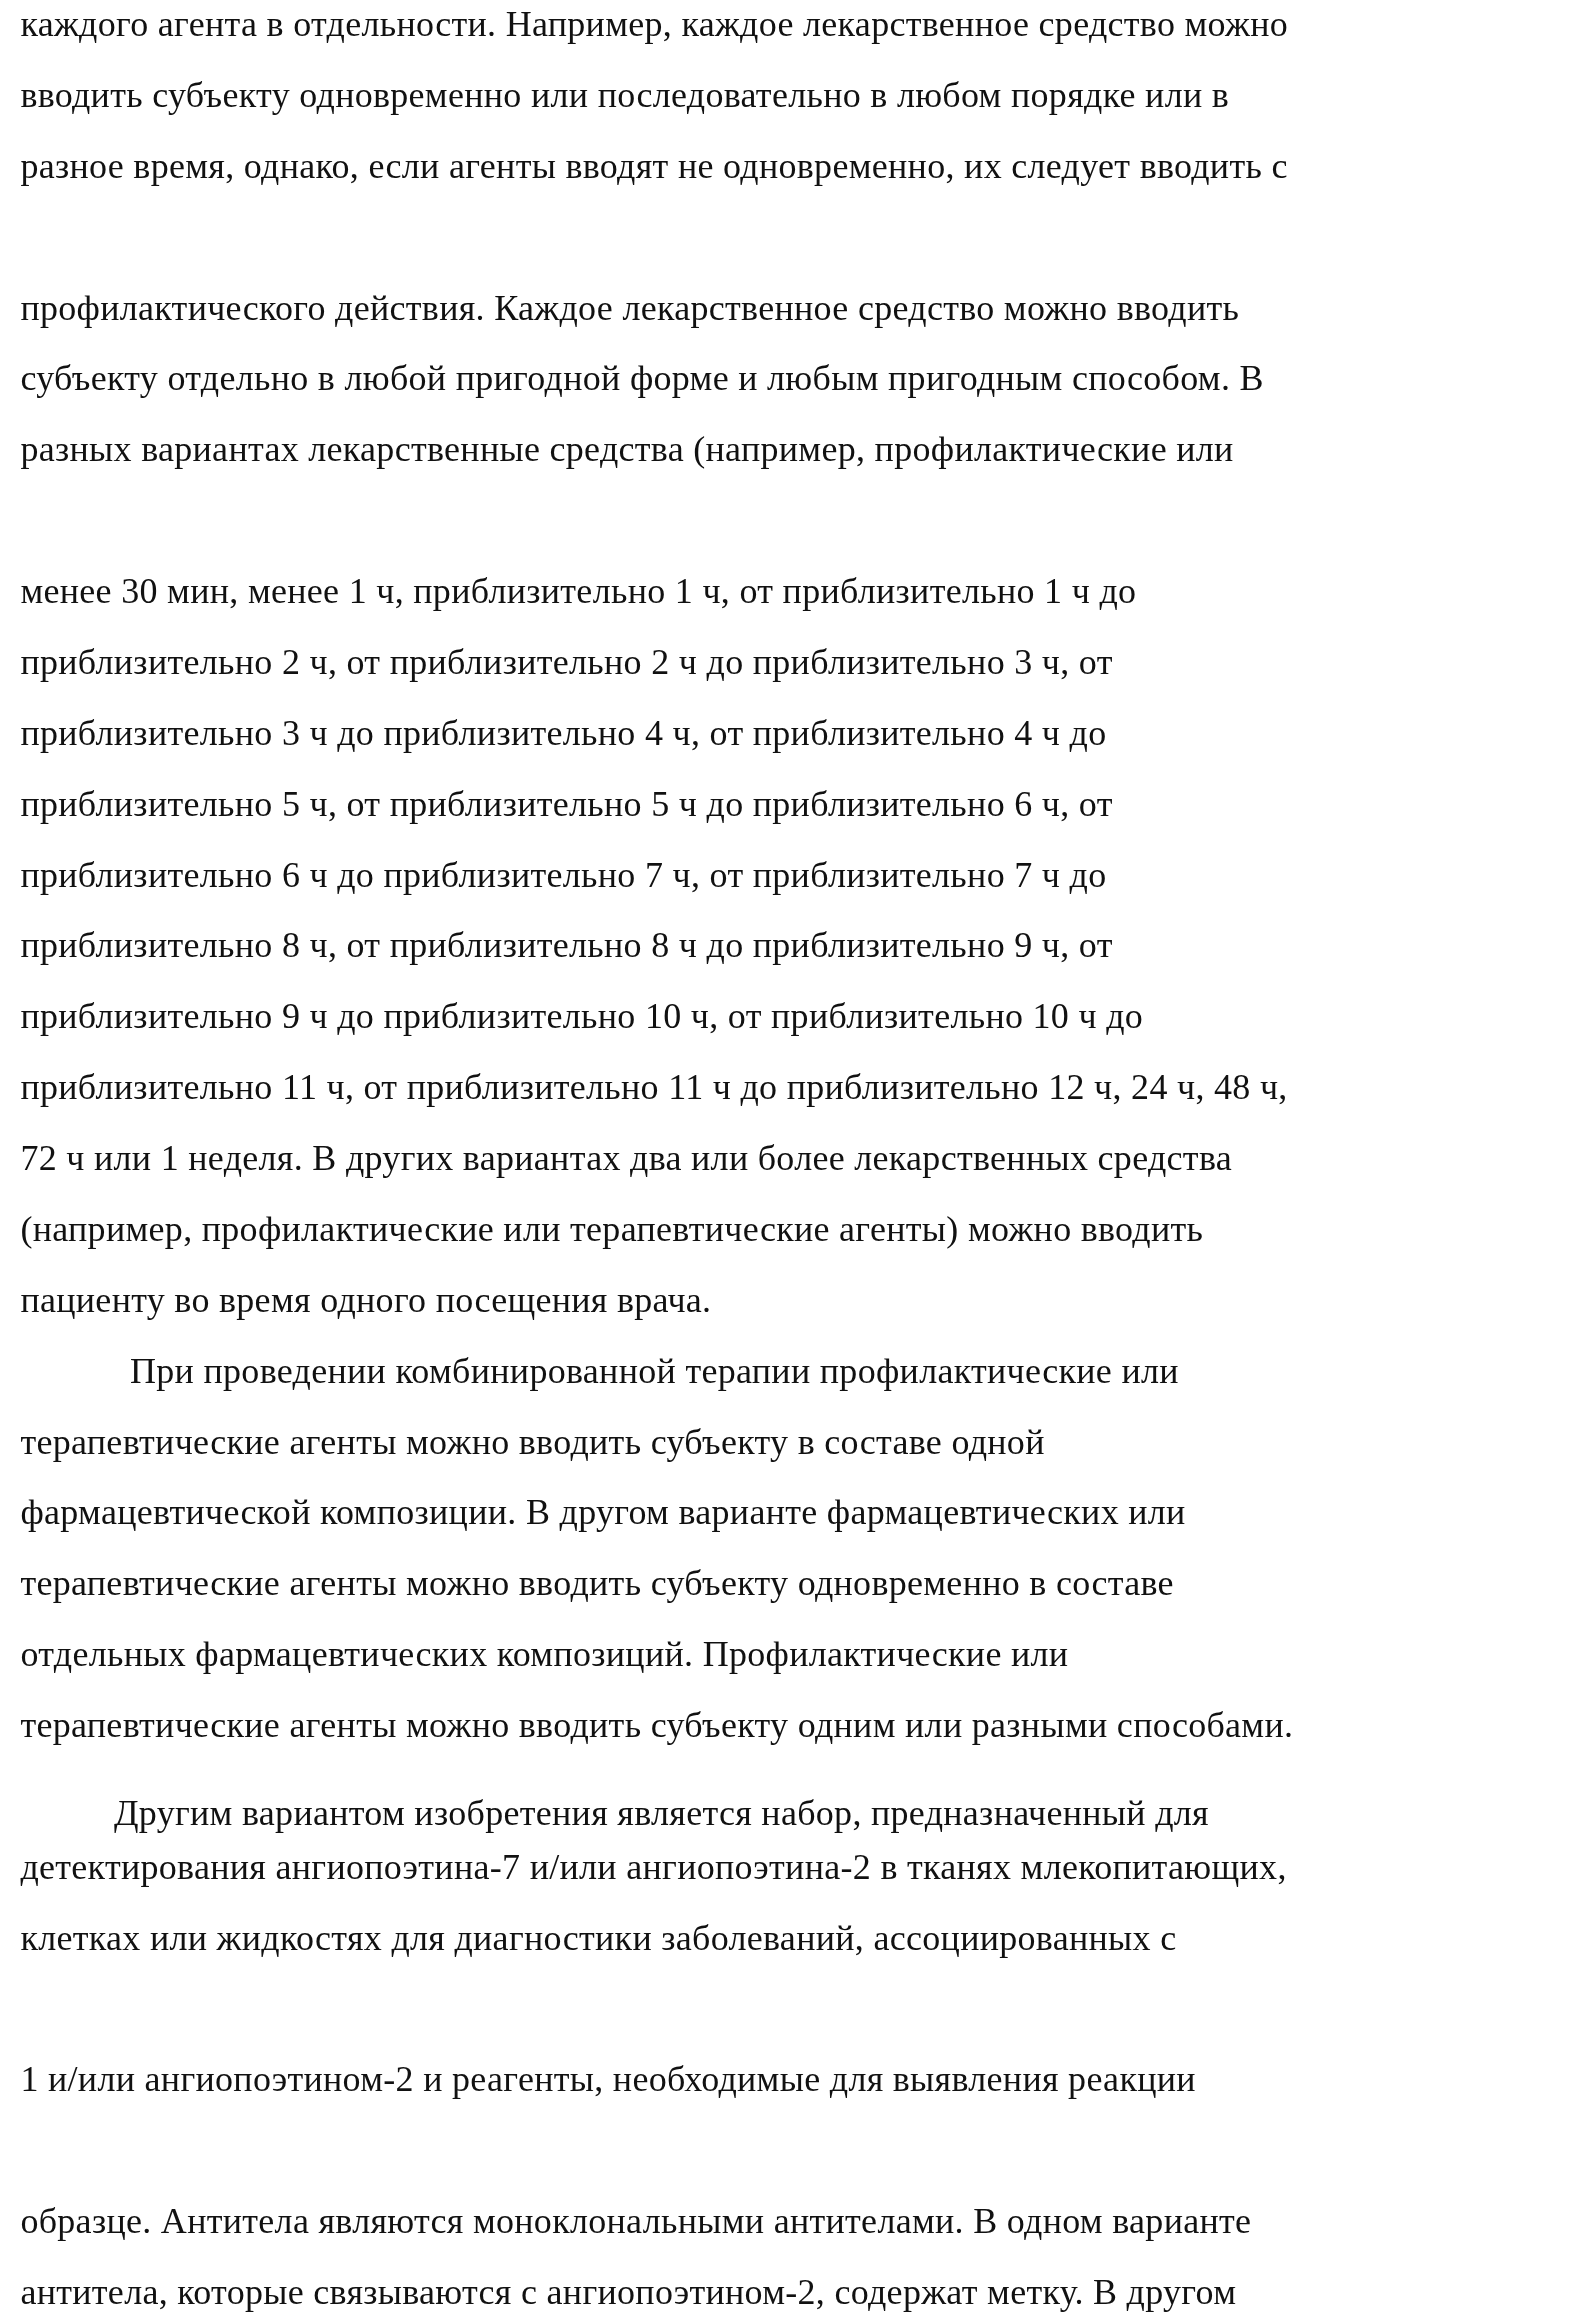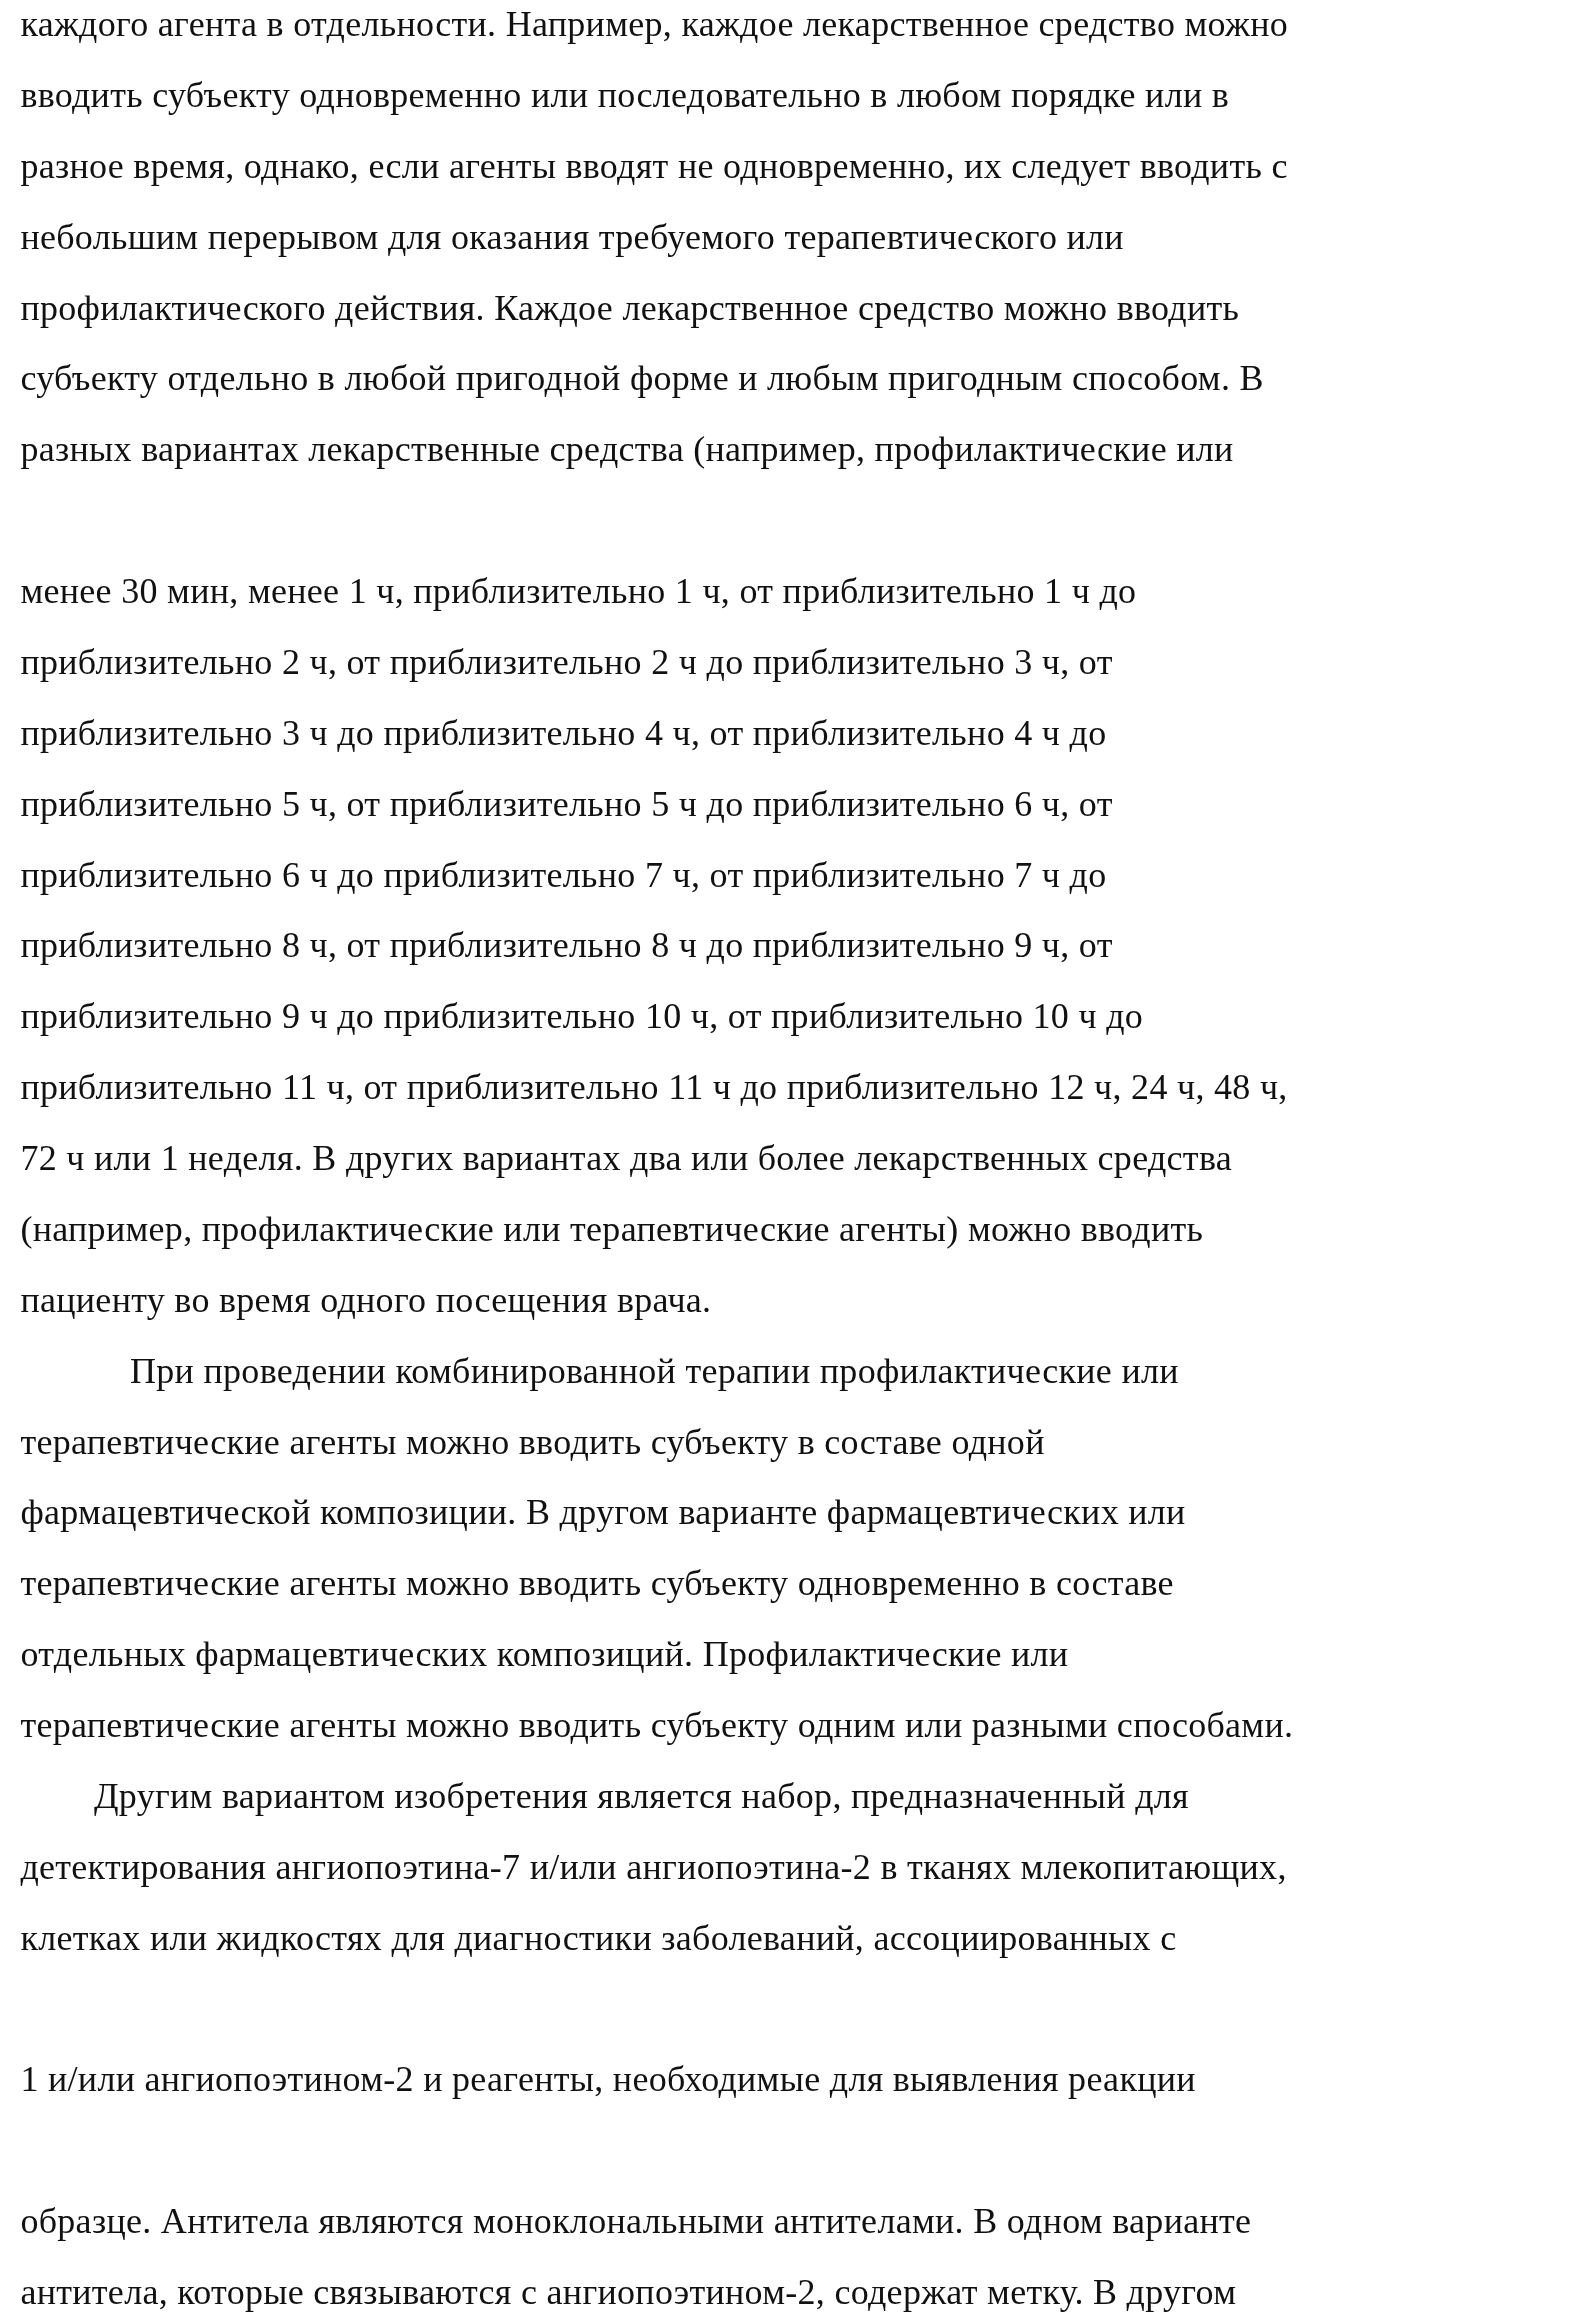--- a/index.html
+++ b/index.html
@@ -9,30 +9,29 @@
     position: absolute;
     left: 20.4px;
     white-space: nowrap;
     font-family: "Liberation Serif", "DejaVu Serif", serif;
     font-size: 36px;
     line-height: 49px;
     color: #111111;
     letter-spacing: 0.3px;
   }
   .indent { left: 130px; }
-  .indent2 { left: 94px; }
+  .indent2 { left: 114px; margin-top: 17px; }
 </style>
 </head>
 <body>
 
 <div class="page">
   <div class="line" style="top:0px">каждого агента в отдельности. Например, каждое лекарственное средство можно</div>
   <div class="line" style="top:71px">вводить субъекту одновременно или последовательно в любом порядке или в</div>
   <div class="line" style="top:142px">разное время, однако, если агенты вводят не одновременно, их следует вводить с</div>
-  <div class="line" style="top:213px">небольшим перерывом для оказания требуемого терапевтического или</div>
   <div class="line" style="top:284px">профилактического действия. Каждое лекарственное средство можно вводить</div>
   <div class="line" style="top:354px">субъекту отдельно в любой пригодной форме и любым пригодным способом. В</div>
   <div class="line" style="top:425px">разных вариантах лекарственные средства (например, профилактические или</div>
   <div class="line" style="top:567px">менее 30 мин, менее 1 ч, приблизительно 1 ч, от приблизительно 1 ч до</div>
   <div class="line" style="top:638px">приблизительно 2 ч, от приблизительно 2 ч до приблизительно 3 ч, от</div>
   <div class="line" style="top:709px">приблизительно 3 ч до приблизительно 4 ч, от приблизительно 4 ч до</div>
   <div class="line" style="top:780px">приблизительно 5 ч, от приблизительно 5 ч до приблизительно 6 ч, от</div>
   <div class="line" style="top:851px">приблизительно 6 ч до приблизительно 7 ч, от приблизительно 7 ч до</div>
   <div class="line" style="top:921px">приблизительно 8 ч, от приблизительно 8 ч до приблизительно 9 ч, от</div>
   <div class="line" style="top:992px">приблизительно 9 ч до приблизительно 10 ч, от приблизительно 10 ч до</div>

